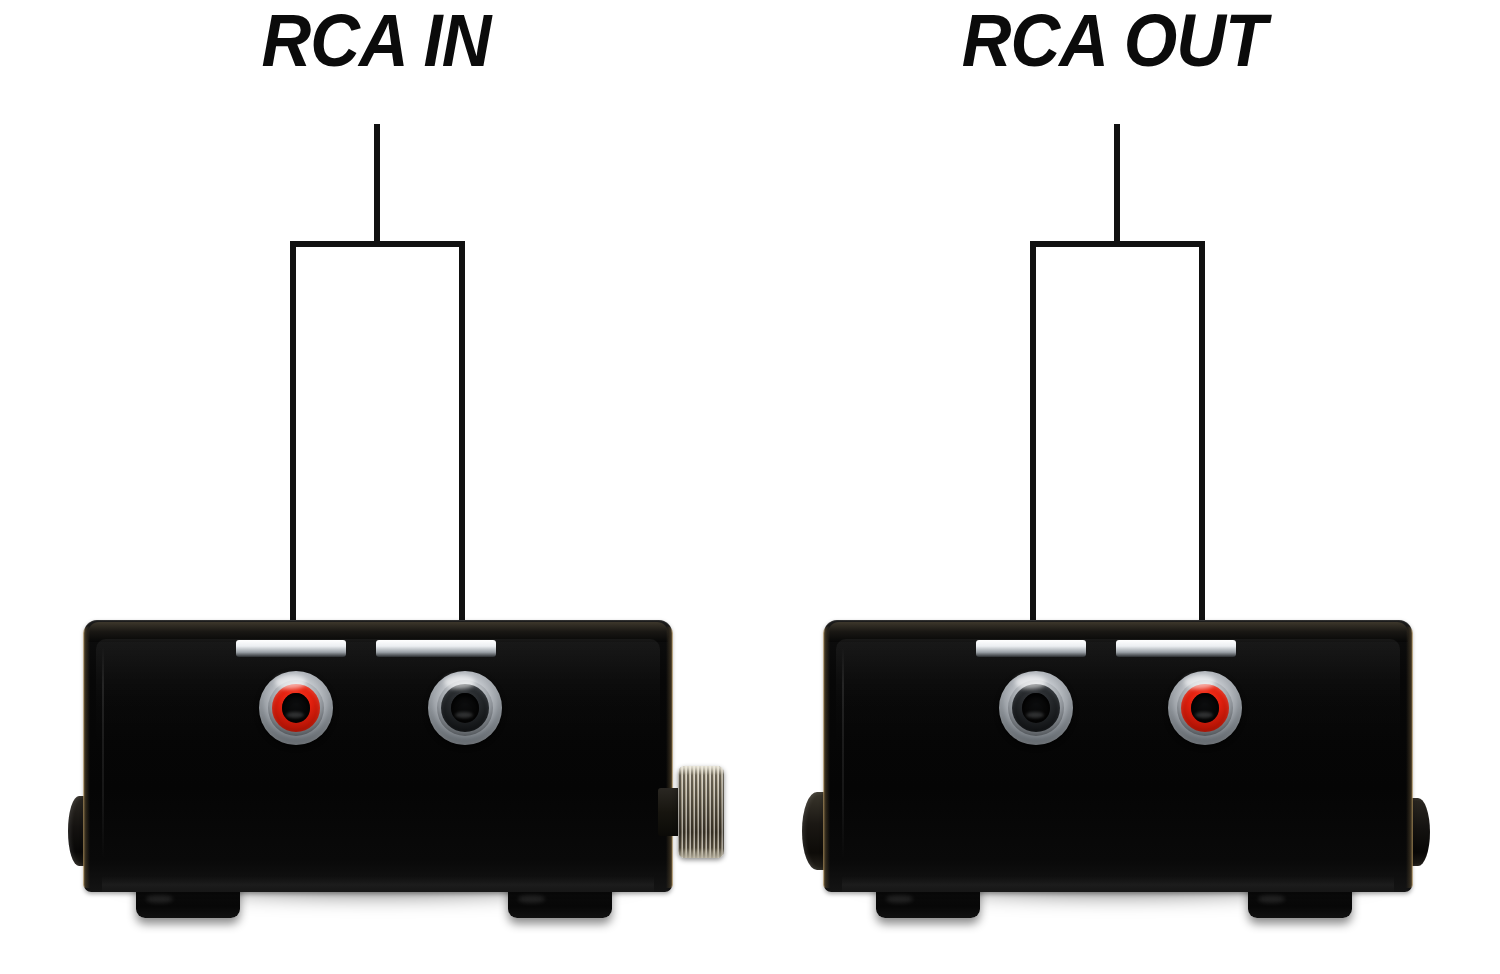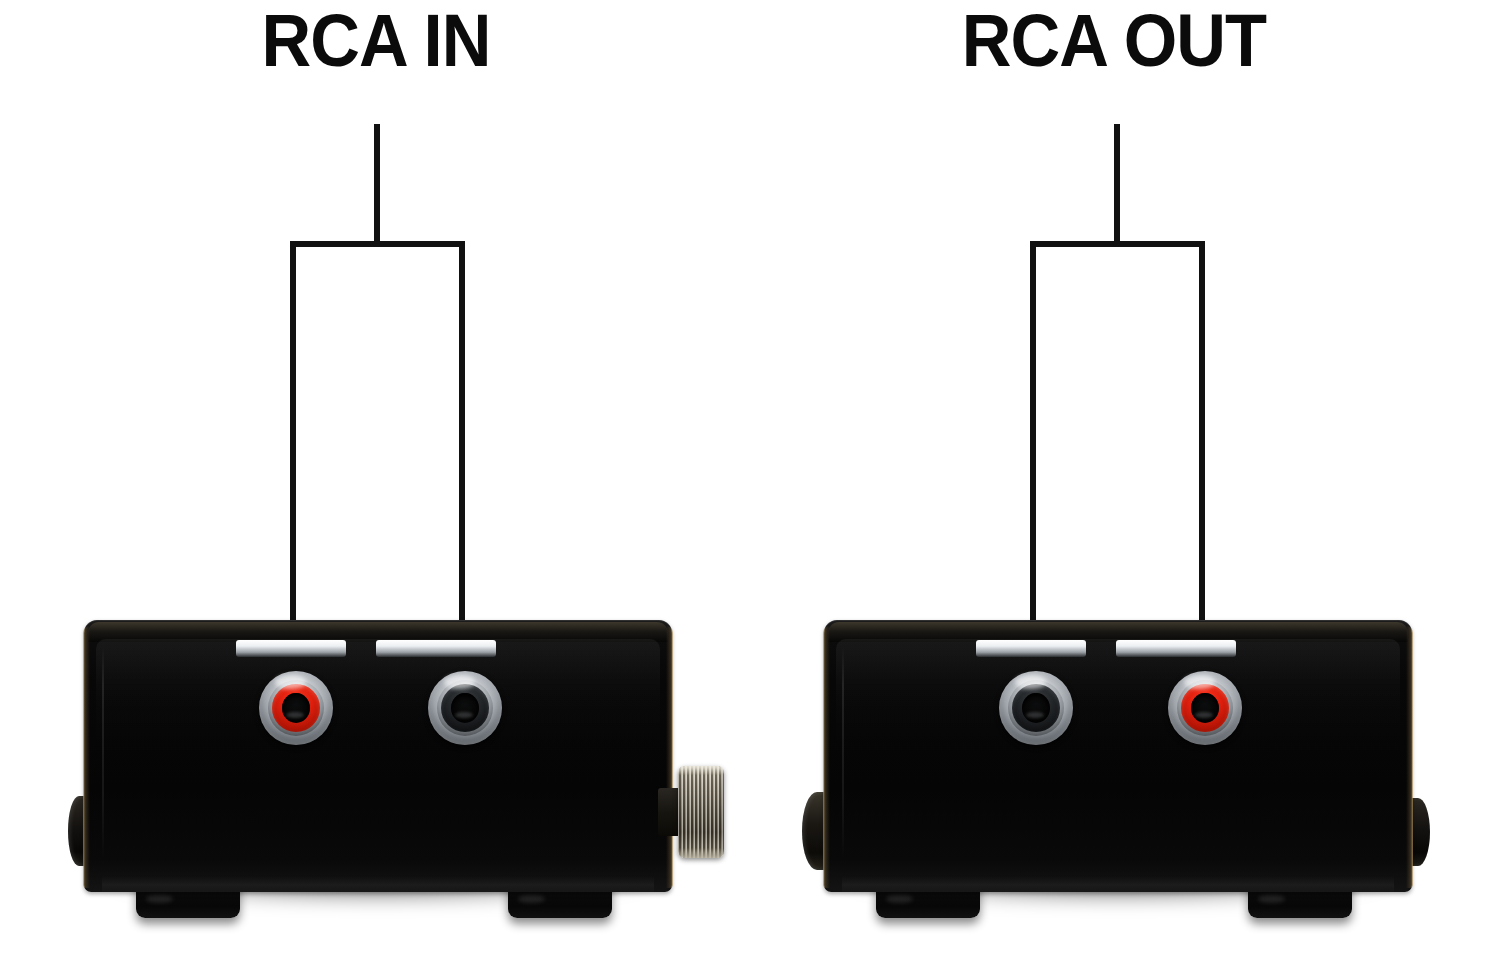--- a/index.html
+++ b/index.html
@@ -14,20 +14,21 @@
     overflow: hidden;
     font-family: "Liberation Sans", sans-serif;
   }
 
   #stage {
     position: absolute;
     left: 0; top: 0;
     width: 1500px;
     height: 974px;
     background: #ffffff;
+    font-style: italic;
   }
 
   
   .callout-label {
     position: absolute;
     font-family: "Liberation Sans", sans-serif;
     font-weight: 700;
     font-size: 74px;
     line-height: 74px;
     letter-spacing: -1px;

